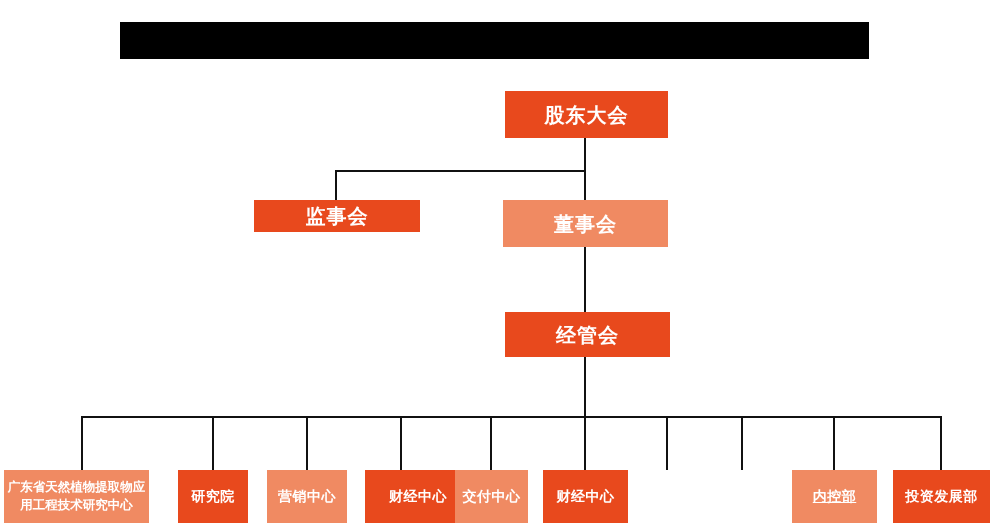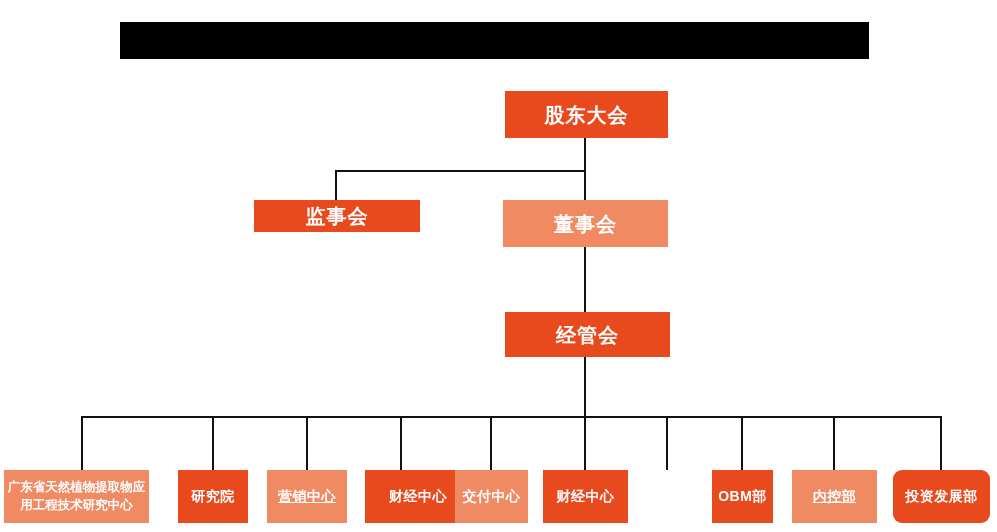--- a/index.html
+++ b/index.html
@@ -46,28 +46,28 @@
   }
   
   .n-root        {left:505px; top:91px;  width:163px; height:47px;}
   .n-supervisory {left:254px; top:200px; width:166px; height:32px;}
   .n-board       {left:503px; top:200px; width:165px; height:47px;}
   .n-mgmt        {left:505px; top:312px; width:165px; height:45px;}
   
   .dep{top:470px; height:53px; font-size:14px; letter-spacing:0.5px;}
   .dep-0{left:4px;   width:145px; font-size:12.5px; letter-spacing:0; line-height:1.4; padding:12px 3px;}
   .dep-1{left:178px; width:70px;}
-  .dep-2{left:267px; width:80px;text-decoration:underline;}
+  .dep-2{left:267px; width:80px;}
   .dep-3{left:365px; width:94px;padding-left:12px;}
   .dep-4{left:455px; width:73px;}
   .dep-5{left:543px; width:85px;}
   .dep-6{left:642px; width:51px;}
   .dep-7{left:712px; width:61px;}
   .dep-8{left:792px; width:85px;text-decoration:underline;}
-  .dep-9{left:893px; width:97px;border-radius:9px;}
+  .dep-9{left:893px; width:97px;}
   
   .v{width:2px;}
   .h{height:2px;}
   .l-root-down   {left:584px; top:137px; height:63px;}
   .l-branch      {left:335px; top:170px; width:251px;}
   .l-supervisory {left:335px; top:170px; height:30px;}
   .l-board-mgmt  {left:584px; top:247px; height:65px;}
   .l-mgmt-rail   {left:584px; top:357px; height:60px;}
   .l-rail        {left:81px;  top:416px; width:861px;}
   .drop{top:416px; height:54px;}
@@ -105,17 +105,16 @@
   <div class="node secondary n-board">董事会</div>
 
   <div class="node primary n-mgmt">经管会</div>
 
   <div class="node secondary dep dep-0">广东省天然植物提取物应用工程技术研究中心</div>
   <div class="node primary dep dep-1">研究院</div>
   <div class="node secondary dep dep-2">营销中心</div>
   <div class="node primary dep dep-3">财经中心</div>
   <div class="node secondary dep dep-4">交付中心</div>
   <div class="node primary dep dep-5">财经中心</div>
-  <div class="node primary dep dep-7">OBM部</div>
   <div class="node secondary dep dep-8">内控部</div>
   <div class="node primary dep dep-9">投资发展部</div>
 
 </div>
 
 </body></html>

